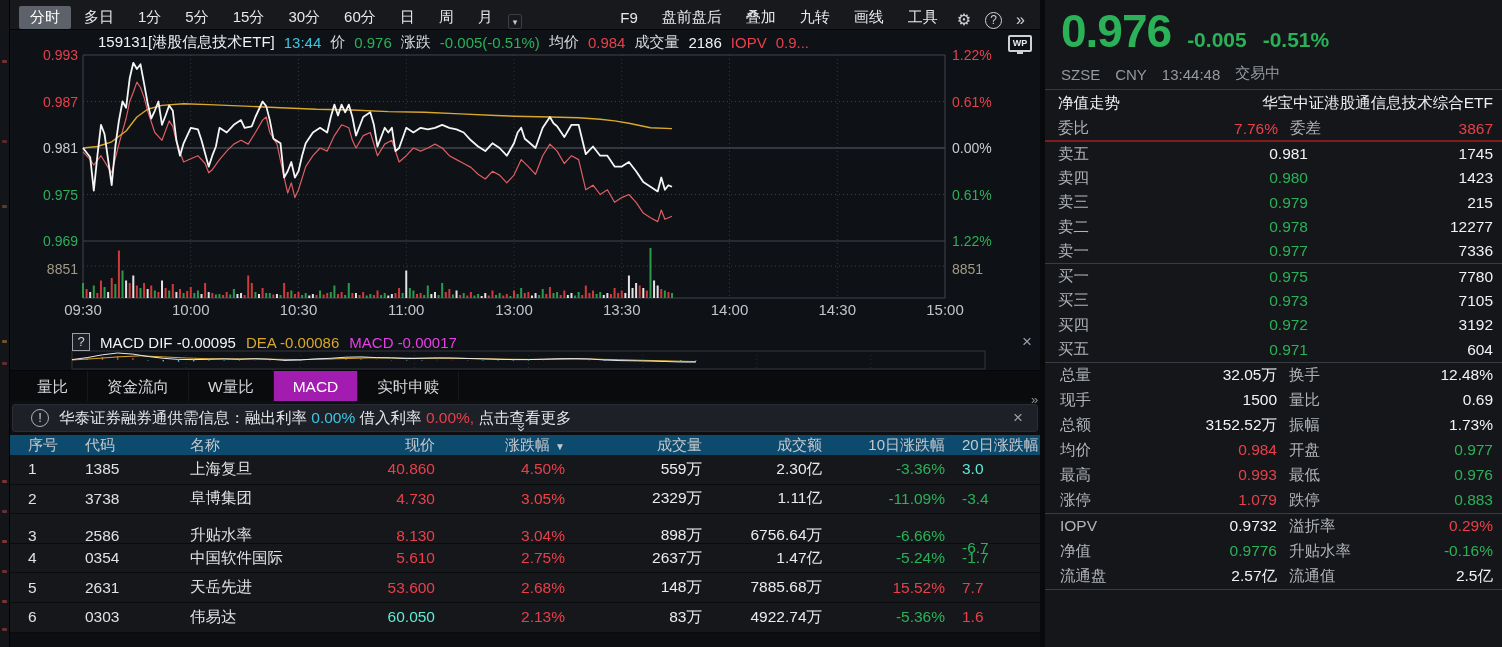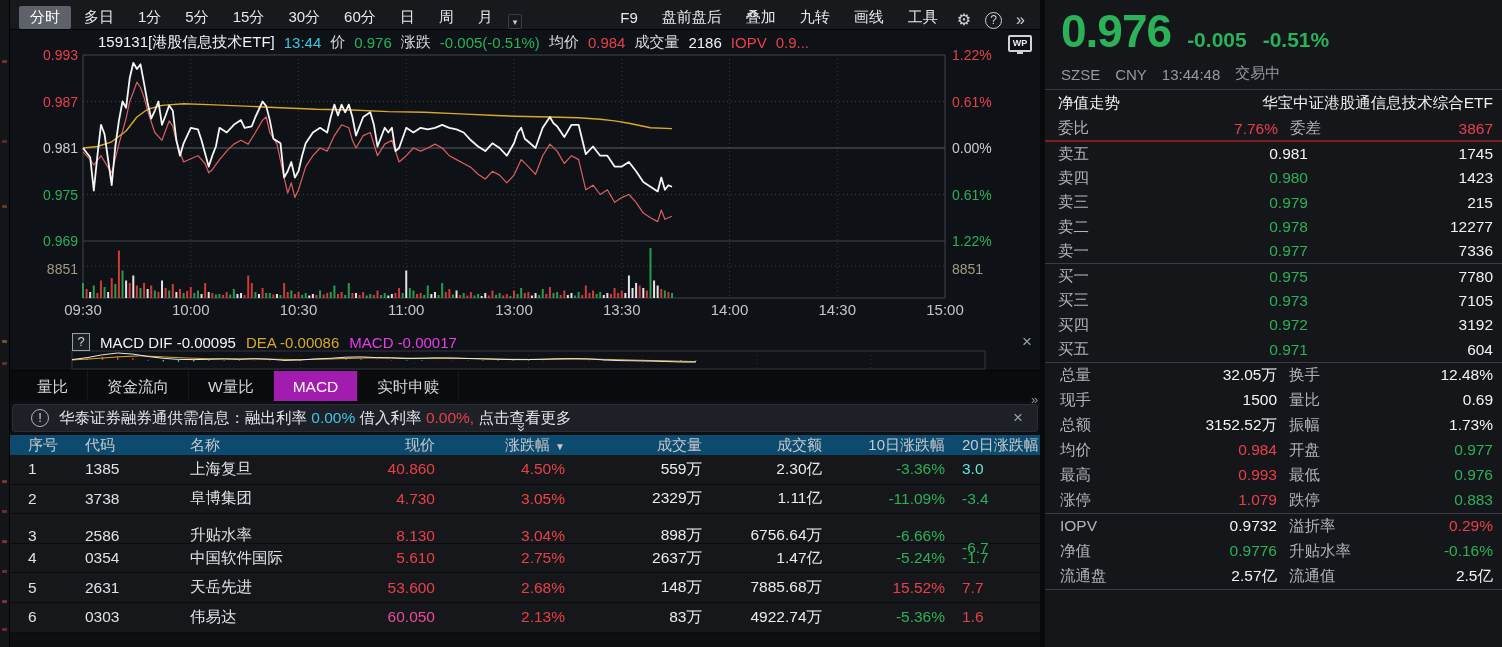--- a/index.html
+++ b/index.html
@@ -503,21 +503,21 @@
           <div class="c-right" style="color: rgb(232, 64, 74);">2.68%</div>
           <div class="c-right" style="color: rgb(233, 235, 238);">148万</div>
           <div class="c-right" style="color: rgb(233, 235, 238);">7885.68万</div>
           <div class="c-right" style="color: rgb(232, 64, 74);">15.52%</div>
           <div class="c-left pl17" style="color: rgb(232, 64, 74);">7.7</div>
         </div>
         <div class="tbl-row">
           <div class="c-left pl18" style="color: rgb(223, 225, 229);">6</div>
           <div class="c-left pl20" style="color: rgb(223, 225, 229);">0303</div>
           <div class="c-left pl20" style="color: rgb(223, 225, 229);">伟易达</div>
-          <div class="c-right" style="color: #ec4899;">60.050</div>
+          <div class="c-right" style="color: #5eead4;">60.050</div>
           <div class="c-right" style="color: rgb(232, 64, 74);">2.13%</div>
           <div class="c-right" style="color: rgb(233, 235, 238);">83万</div>
           <div class="c-right" style="color: rgb(233, 235, 238);">4922.74万</div>
           <div class="c-right" style="color: rgb(43, 177, 87);">-5.36%</div>
           <div class="c-left pl17" style="color: rgb(232, 64, 74);">1.6</div>
         </div>
       </div>
   </div>
 
   <div class="gap-col"></div>

